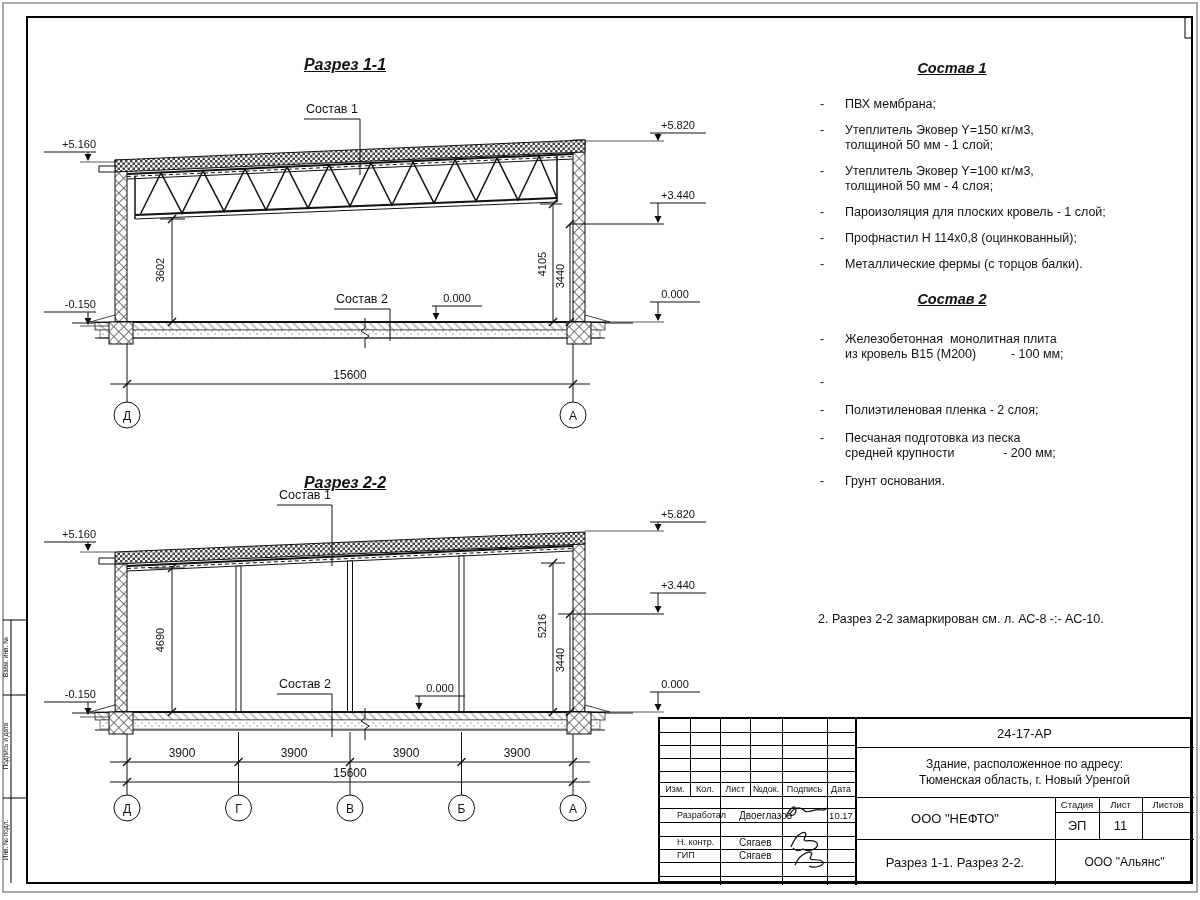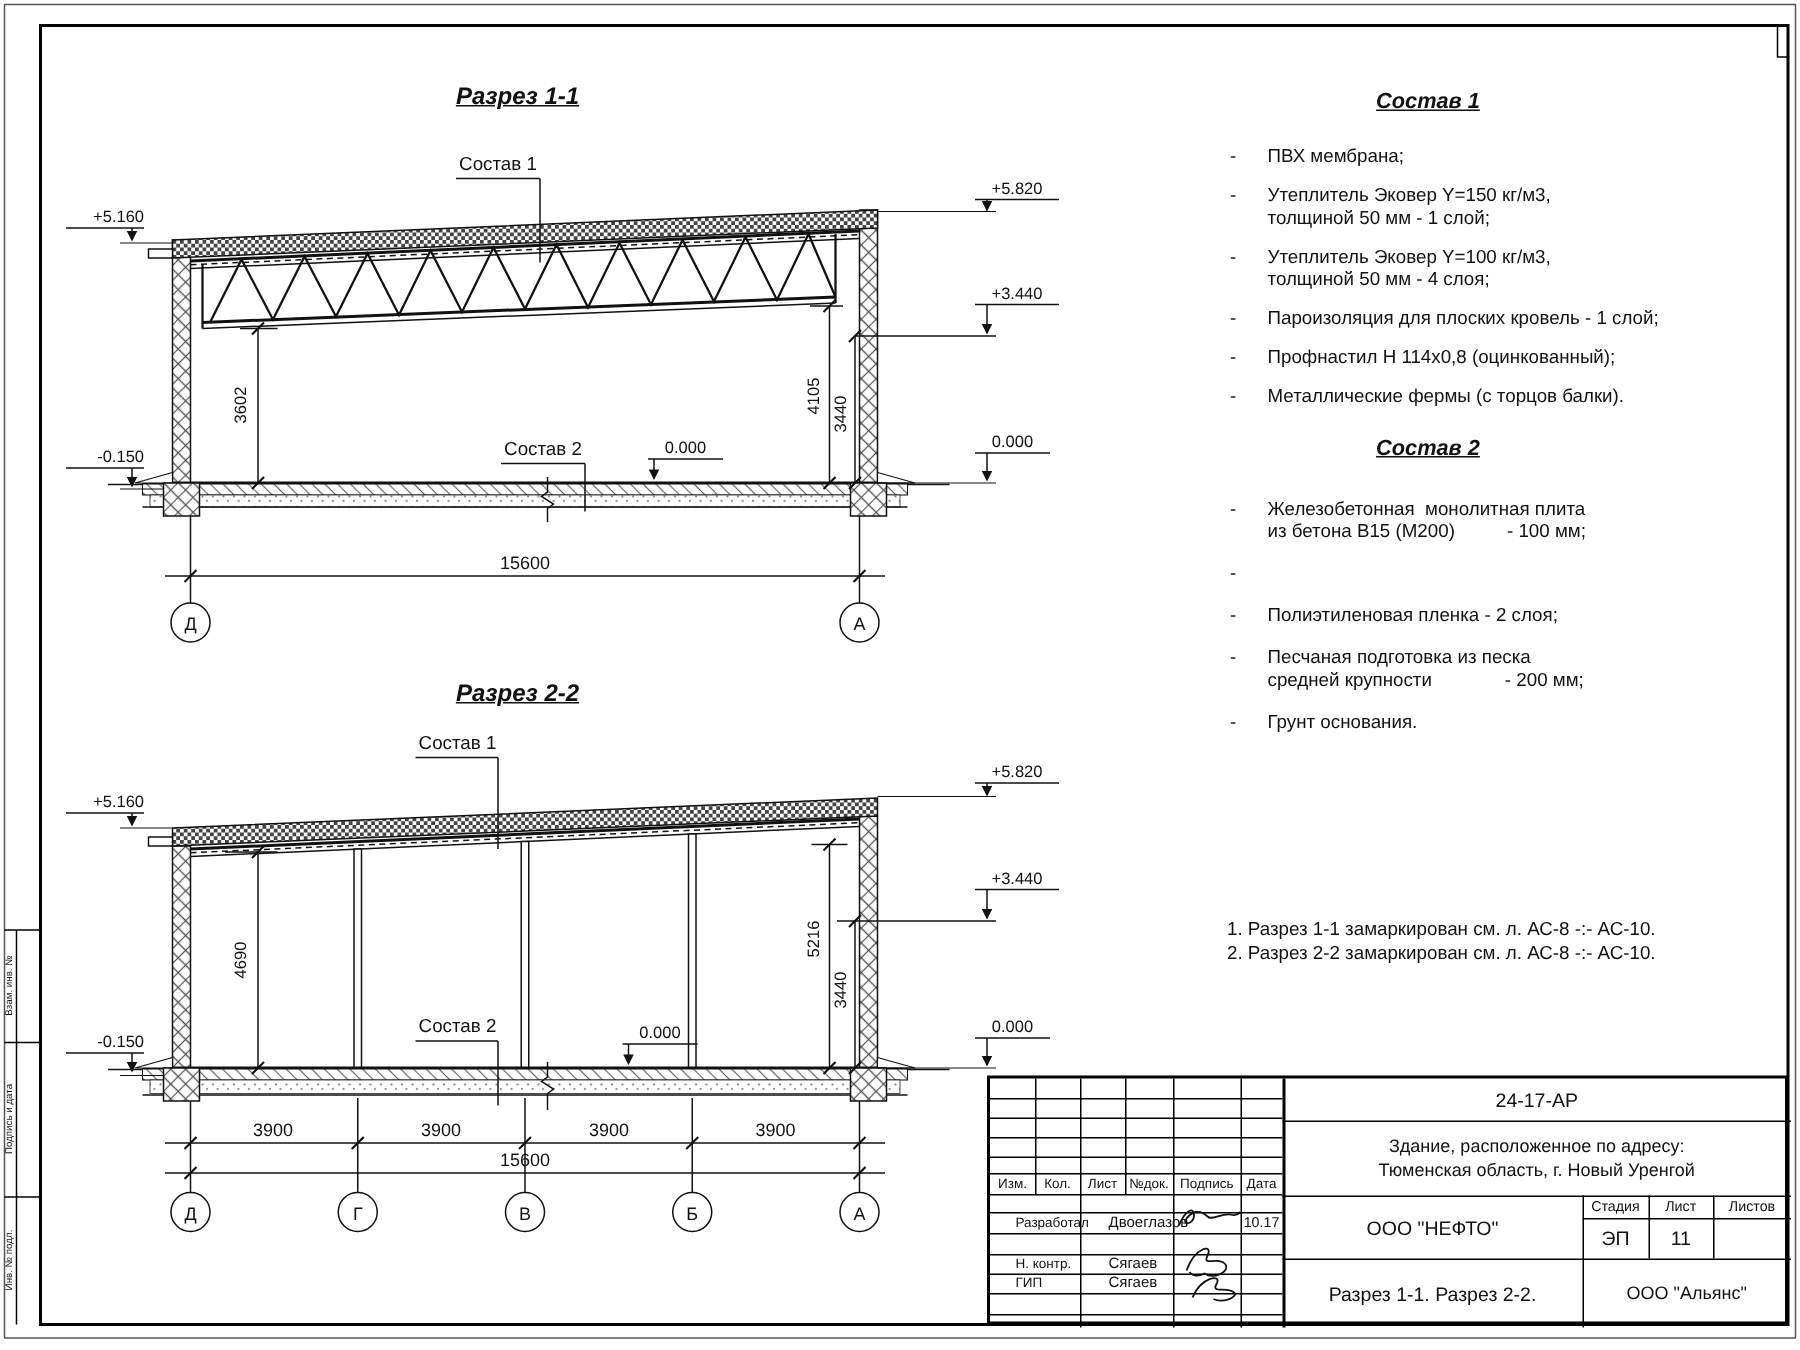--- a/index.html
+++ b/index.html
@@ -289,21 +289,21 @@
     <text x="96" y="538" font-size="11" text-anchor="end">+5.160</text>
     <text x="96" y="698" font-size="11" text-anchor="end">-0.150</text>
     <text x="678" y="518" font-size="11" text-anchor="middle">+5.820</text>
     <text x="678" y="589" font-size="11" text-anchor="middle">+3.440</text>
     <text x="675" y="688" font-size="11" text-anchor="middle">0.000</text>
     <text x="440" y="692" font-size="11" text-anchor="middle">0.000</text>
   </g>
 </svg>
 
 <div class="sec-title" style="left:265px;top:56px;">Разрез 1-1</div>
-<div class="sec-title" style="left:265px;top:454px;">Разрез 2-2</div>
+<div class="sec-title" style="left:265px;top:474px;">Разрез 2-2</div>
 
 <div class="list-head" style="left:892px;top:60px;">Состав 1</div>
 <div class="list" style="left:820px;top:97px;width:370px;gap:11px;">
   <div class="li">
         <span class="dash">-</span>
         <span class="txt">ПВХ мембрана;</span>
       </div>
   <div class="li">
         <span class="dash">-</span>
         <span class="txt">Утеплитель Эковер Y=150 кг/м3,
@@ -326,42 +326,41 @@
         <span class="dash">-</span>
         <span class="txt">Металлические фермы (с торцов балки).</span>
       </div>
 </div>
 
 <div class="list-head" style="left:892px;top:291px;">Состав 2</div>
 <div class="list" style="left:820px;top:332px;width:370px;gap:13px;">
   <div class="li">
         <span class="dash">-</span>
         <span class="txt">Железобетонная  монолитная плита
-из бетона В15 (М200)          - 100 мм;</span>
+из кровель В15 (М200)          - 100 мм;</span>
       </div>
   <div class="li">
         <span class="dash">-</span>
       </div>
   <div class="li">
         <span class="dash">-</span>
         <span class="txt">Полиэтиленовая пленка - 2 слоя;</span>
       </div>
   <div class="li">
         <span class="dash">-</span>
         <span class="txt">Песчаная подготовка из песка
 средней крупности              - 200 мм;</span>
       </div>
   <div class="li">
         <span class="dash">-</span>
         <span class="txt">Грунт основания.</span>
       </div>
 </div>
 
 <div class="notes" style="left:818px;top:612px;">
-  <div>1. Разрез 1-1 замаркирован см. л. АС-8 -:- АС-10.</div>
   <div>2. Разрез 2-2 замаркирован см. л. АС-8 -:- АС-10.</div>
 </div>
 
 <div class="stamp">
 
   <div class="vl" style="left:30px;top:0;height:77px;"></div>
   <div class="vl" style="left:60px;top:0;height:166px;"></div>
   <div class="vl" style="left:90px;top:0;height:77px;"></div>
   <div class="vl" style="left:122px;top:0;height:166px;"></div>
   <div class="vl" style="left:167px;top:0;height:166px;"></div>

